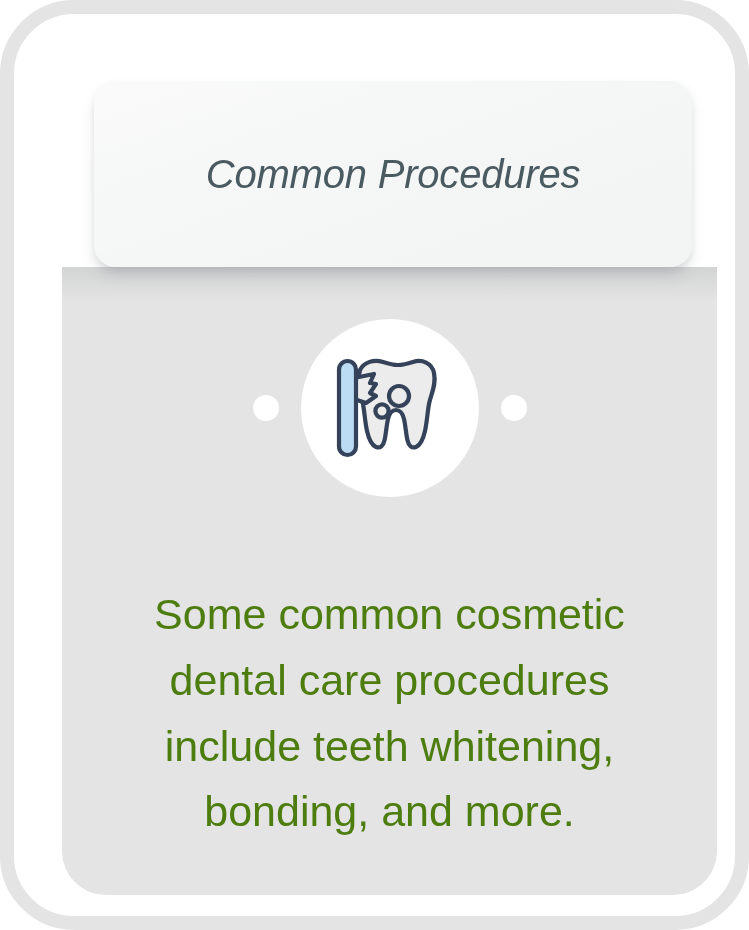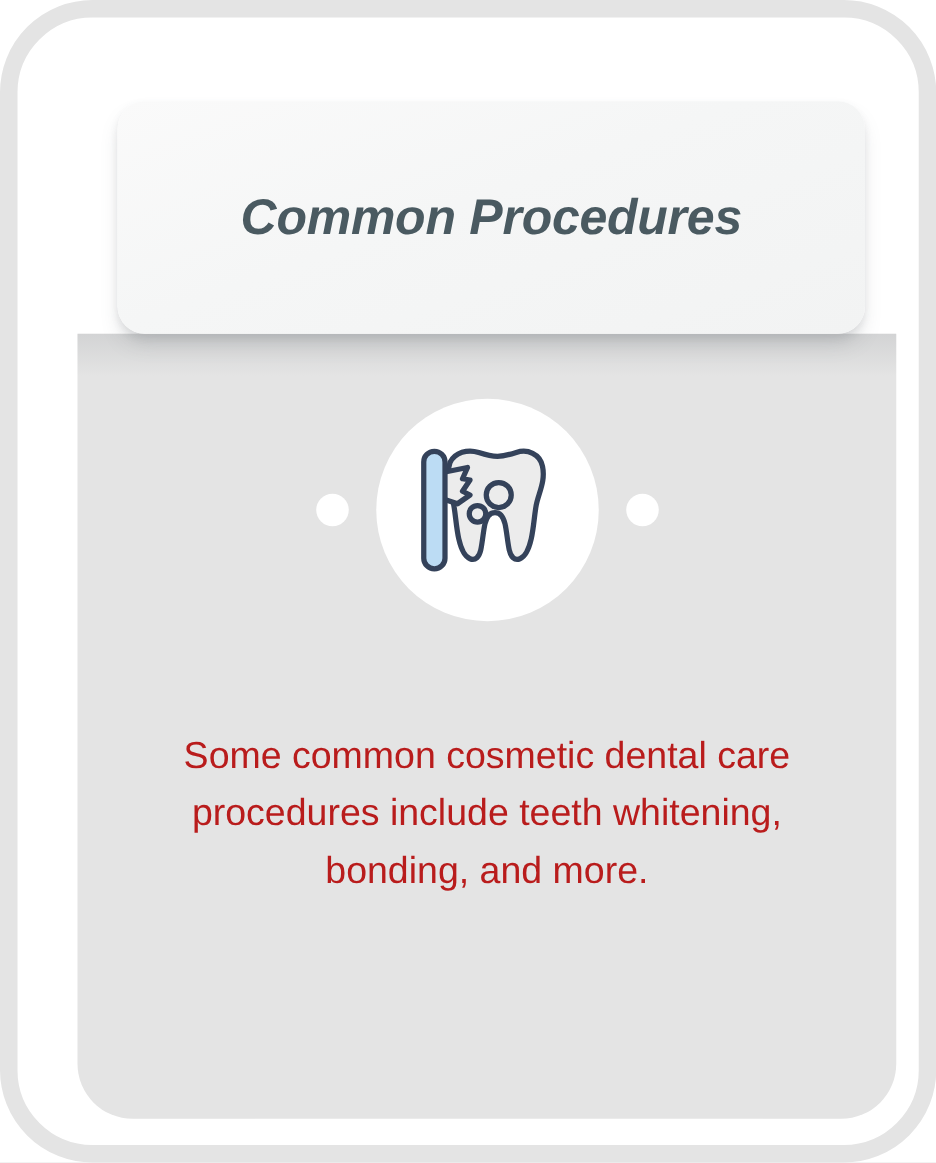--- a/index.html
+++ b/index.html
@@ -39,21 +39,21 @@
     background: linear-gradient(160deg, #fafafa 0%, #f5f6f6 45%, #f2f3f3 100%);
     box-shadow: 0 10px 16px -4px rgba(120,125,130,0.30),
                 0 3px 6px rgba(120,125,130,0.12);
     display: flex;
     align-items: center;
     justify-content: center;
     z-index: 3;
   }
   .header-title {
     font-size: 40px;
-    font-weight: bold;
+    font-weight: normal;
     font-style: italic;
     color: #4a5a61;
     letter-spacing: -0.2px;
     white-space: nowrap;
     line-height: 1;
   }
 
   
   .body-panel {
     position: absolute;
@@ -110,23 +110,23 @@
   }
   .icon-circle svg { display: block; }
 
   
   .body-text {
     position: absolute;
     left: 40px;
     right: 40px;
     top: 315px;
     text-align: center;
-    font-size: 30px;
+    font-size: 43px;
     line-height: 1.53;
-    color: #b91c1c;
+    color: #4d7c0f;
     font-weight: normal;
   }
 </style>
 </head>
 <body>
 
 <div class="frame-outer">
 
   <div class="body-panel">
     <div class="panel-shadow-strip"></div>

